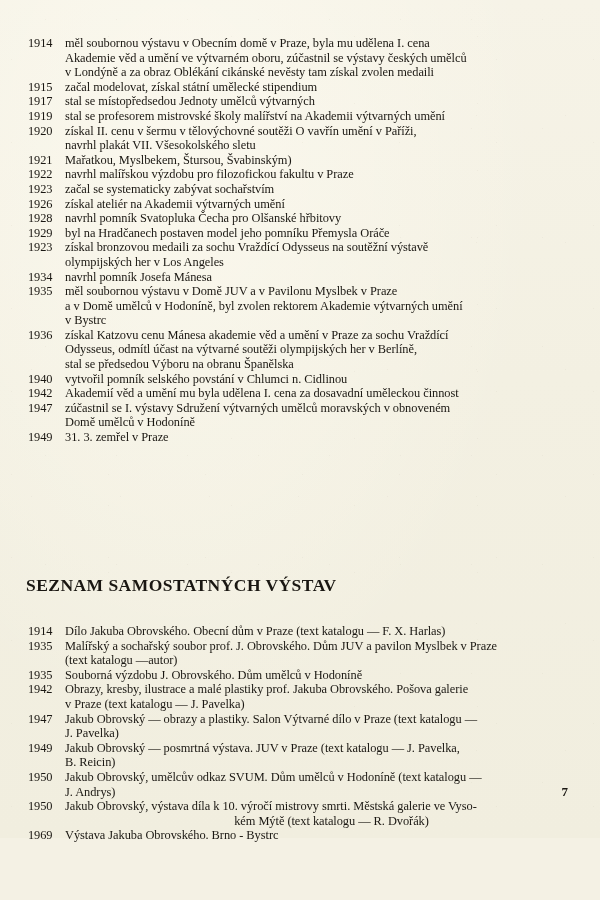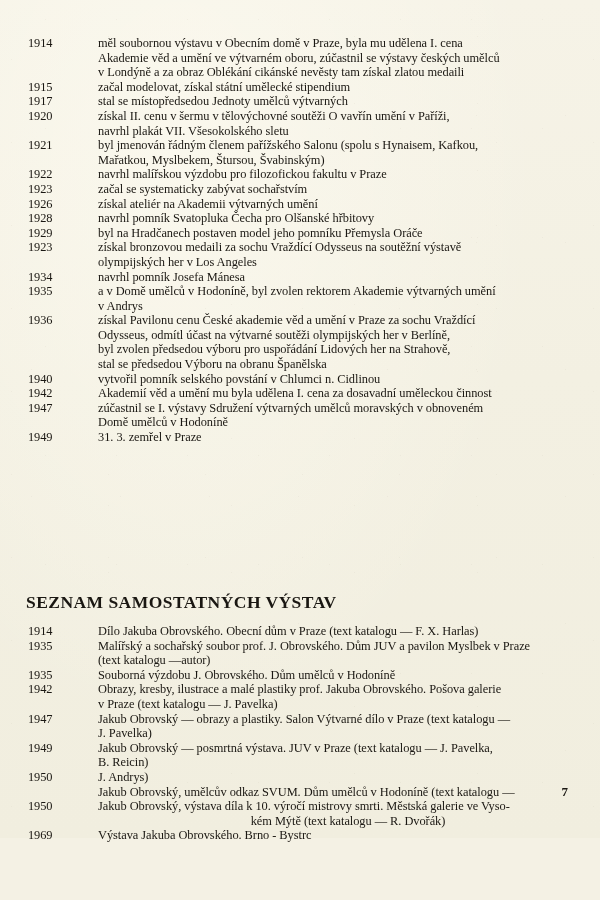--- a/index.html
+++ b/index.html
@@ -45,39 +45,38 @@
   .entry .year {
     flex: 0 0 auto;
     width: 30px;
     text-align: left;
     white-space: nowrap;
     letter-spacing: -0.1px;
   }
   .entry .body {
     flex: 1 1 auto;
     padding-left: 7px;
-    margin-left: 33px;
   }
   .entry .body .line {
     white-space: nowrap;
     letter-spacing: -0.05px;
   }
   .entry .body .line.indent-1 {
     padding-left: 0px;
   }
   .entry .body .line.indent-2 {
     padding-left: 16px;
     text-align: center;
   }
 
   
   .section-heading {
     position: absolute;
     left: 26px;
-    top: 592px;
+    top: 575px;
     font-size: 17.5px;
     font-weight: bold;
     letter-spacing: 0.45px;
     white-space: nowrap;
   }
 
   
   .page-number {
     position: absolute;
     right: 32px;
@@ -104,46 +103,51 @@
 <body>
 
 <div class="page">
 
   <div class="entry-list chronology">
       <div class="entry">
         <div class="year">1914</div>
         <div class="body">
           <div class="line indent-1">měl soubornou výstavu v Obecním domě v Praze, byla mu udělena I. cena</div>
           <div class="line indent-1">Akademie věd a umění ve výtvarném oboru, zúčastnil se výstavy českých umělců</div>
-          <div class="line indent-1">v Londýně a za obraz Oblékání cikánské nevěsty tam získal zlatou medaili</div>
+          <div class="line indent-1">v Londýně a za obraz Oblékání cikánské nevěsty tam získal zvolen medaili</div>
         </div>
       </div>
       <div class="entry">
         <div class="year">1915</div>
         <div class="body">
           <div class="line indent-1">začal modelovat, získal státní umělecké stipendium</div>
         </div>
       </div>
       <div class="entry">
         <div class="year">1917</div>
         <div class="body">
           <div class="line indent-1">stal se místopředsedou Jednoty umělců výtvarných</div>
+        </div>
+      </div>
+      <div class="entry">
+        <div class="year">1919</div>
+        <div class="body">
+          <div class="line indent-1">stal se profesorem mistrovské školy malířství na Akademii výtvarných umění</div>
         </div>
       </div>
       <div class="entry">
         <div class="year">1920</div>
         <div class="body">
           <div class="line indent-1">získal II. cenu v šermu v tělovýchovné soutěži O vavřín umění v Paříži,</div>
           <div class="line indent-1">navrhl plakát VII. Všesokolského sletu</div>
         </div>
       </div>
       <div class="entry">
         <div class="year">1921</div>
         <div class="body">
-          <div class="line indent-1">byl jmenován řádným členem pařížského Salonu (spolu s Hynaisem, Kafkou,</div>
           <div class="line indent-1">Mařatkou, Myslbekem, Štursou, Švabinským)</div>
         </div>
       </div>
       <div class="entry">
         <div class="year">1922</div>
         <div class="body">
           <div class="line indent-1">navrhl malířskou výzdobu pro filozofickou fakultu v Praze</div>
         </div>
       </div>
       <div class="entry">
@@ -179,30 +183,30 @@
       </div>
       <div class="entry">
         <div class="year">1934</div>
         <div class="body">
           <div class="line indent-1">navrhl pomník Josefa Mánesa</div>
         </div>
       </div>
       <div class="entry">
         <div class="year">1935</div>
         <div class="body">
+          <div class="line indent-1">měl soubornou výstavu v Domě JUV a v Pavilonu Myslbek v Praze</div>
           <div class="line indent-1">a v Domě umělců v Hodoníně, byl zvolen rektorem Akademie výtvarných umění</div>
-          <div class="line indent-1">v Andrys</div>
+          <div class="line indent-1">v Bystrc</div>
         </div>
       </div>
       <div class="entry">
         <div class="year">1936</div>
         <div class="body">
-          <div class="line indent-1">získal Pavilonu cenu České akademie věd a umění v Praze za sochu Vraždící</div>
+          <div class="line indent-1">získal Katzovu cenu Mánesa akademie věd a umění v Praze za sochu Vraždící</div>
           <div class="line indent-1">Odysseus, odmítl účast na výtvarné soutěži olympijských her v Berlíně,</div>
-          <div class="line indent-1">byl zvolen předsedou výboru pro uspořádání Lidových her na Strahově,</div>
           <div class="line indent-1">stal se předsedou Výboru na obranu Španělska</div>
         </div>
       </div>
       <div class="entry">
         <div class="year">1940</div>
         <div class="body">
           <div class="line indent-1">vytvořil pomník selského povstání v Chlumci n. Cidlinou</div>
         </div>
       </div>
       <div class="entry">
@@ -265,22 +269,22 @@
       <div class="entry">
         <div class="year">1949</div>
         <div class="body">
           <div class="line indent-1">Jakub Obrovský — posmrtná výstava. JUV v Praze (text katalogu — J. Pavelka,</div>
           <div class="line indent-1">B. Reicin)</div>
         </div>
       </div>
       <div class="entry">
         <div class="year">1950</div>
         <div class="body">
+          <div class="line indent-1">Jakub Obrovský, umělcův odkaz SVUM. Dům umělců v Hodoníně (text katalogu —</div>
           <div class="line indent-1">J. Andrys)</div>
-          <div class="line indent-1">Jakub Obrovský, umělcův odkaz SVUM. Dům umělců v Hodoníně (text katalogu —</div>
         </div>
       </div>
       <div class="entry">
         <div class="year">1950</div>
         <div class="body">
           <div class="line indent-1">Jakub Obrovský, výstava díla k 10. výročí mistrovy smrti. Městská galerie ve Vyso-</div>
           <div class="line indent-2">kém Mýtě (text katalogu — R. Dvořák)</div>
         </div>
       </div>
       <div class="entry">

